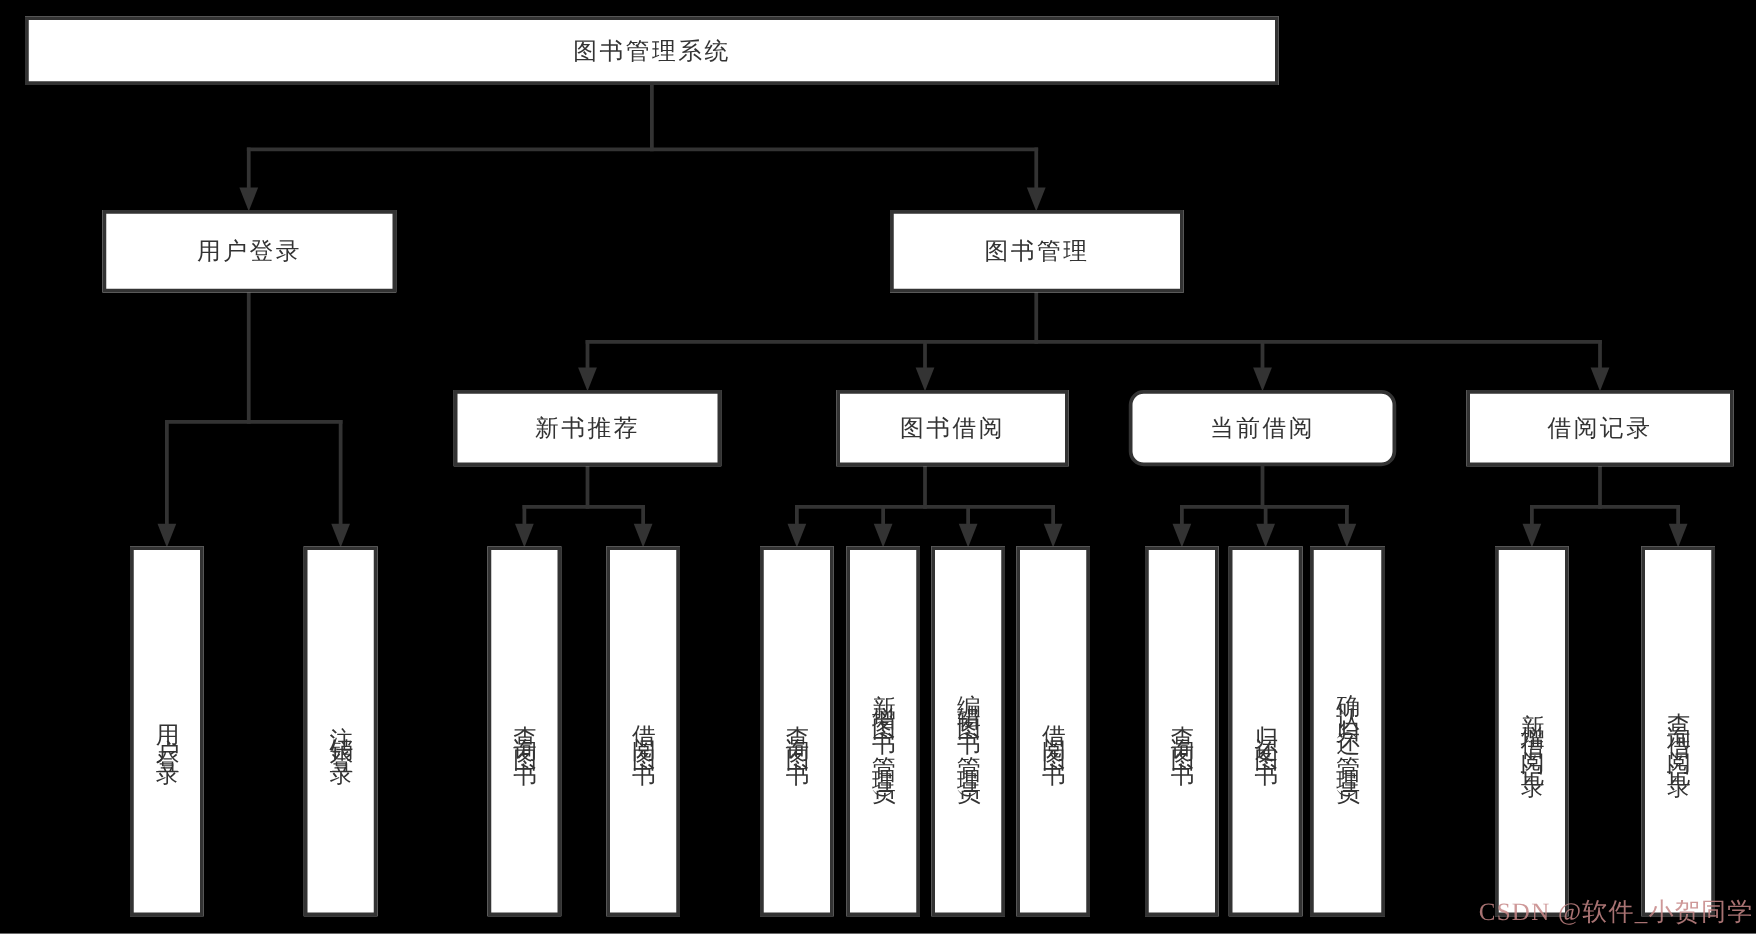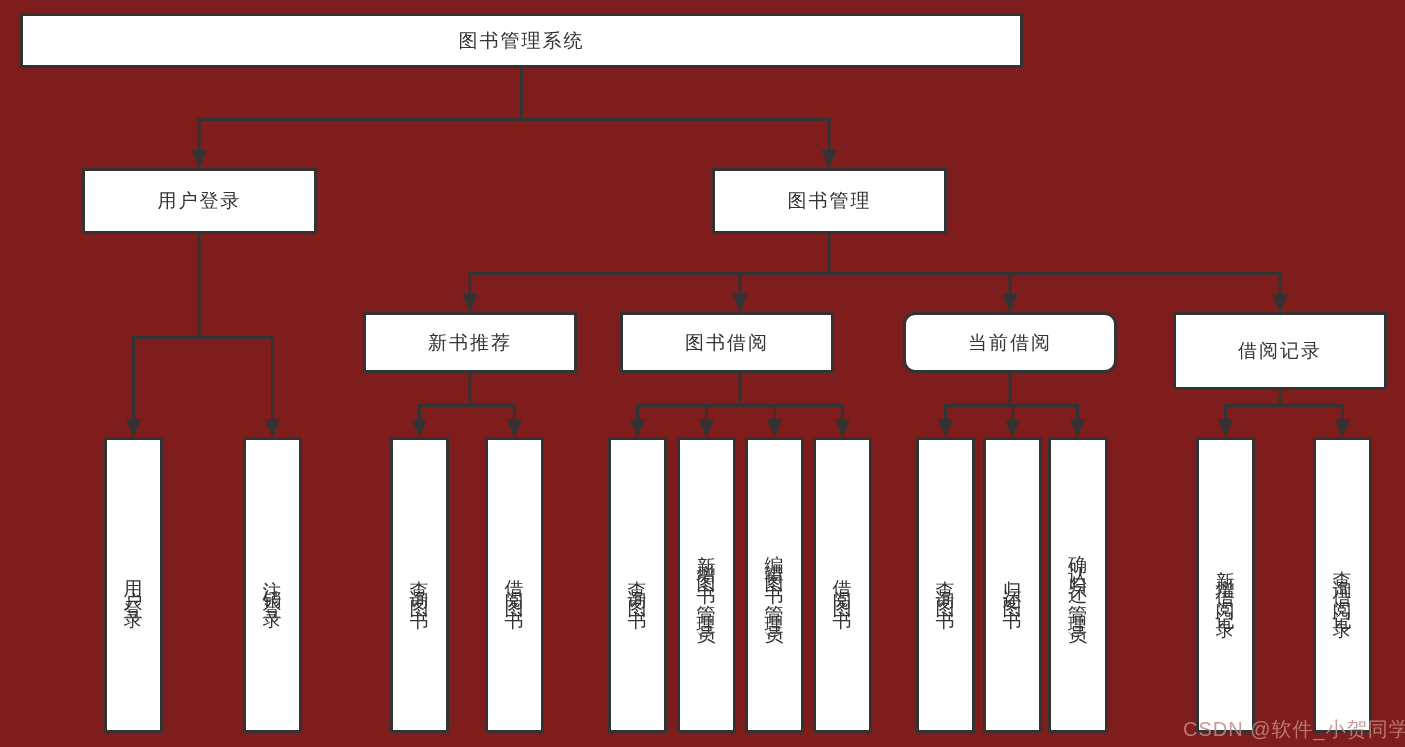--- a/index.html
+++ b/index.html
@@ -4,22 +4,22 @@
 <style>
   html, body {
     margin: 0;
     padding: 0;
     background: #ffffff;
   }
   .stage {
     position: relative;
     width: 1405px;
     height: 747px;
-    background: #7f1d1d;
-    font-family: Liberation Sans, sans-serif;
+    background: #000000;
+    font-family: Liberation Serif, serif;
     overflow: hidden;
   }
   svg.connectors {
     position: absolute;
     left: 0;
     top: 0;
     width: 1405px;
     height: 747px;
     z-index: 1;
   }
@@ -138,27 +138,27 @@
   <div class="node hbox" style="left:82px; top:168px; width:235px; height:66px;">
     <span class="label">用户登录</span>
   </div>
   <div class="node hbox" style="left:363px; top:312px; width:214px; height:61px;">
     <span class="label">新书推荐</span>
   </div>
 
   <div class="node hbox" style="left:712px; top:168px; width:235px; height:66px;">
     <span class="label">图书管理</span>
   </div>
-  <div class="node hbox" style="left:620px; top:312px; width:214px; height:61px;">
+  <div class="node hbox" style="left:669px; top:312px; width:186px; height:61px;">
     <span class="label">图书借阅</span>
   </div>
   <div class="node hbox" style="left:903px; top:312px; width:214px; height:61px;border-radius:12px;">
     <span class="label">当前借阅</span>
   </div>
-  <div class="node hbox" style="left:1173px; top:312px; width:214px; height:78px;">
+  <div class="node hbox" style="left:1173px; top:312px; width:214px; height:61px;">
     <span class="label">借阅记录</span>
   </div>
 
   <div class="node vbox" style="left:104px; top:437px; width:59px; height:296px;">
     <span class="label">用户登录</span>
   </div>
   <div class="node vbox" style="left:243px; top:437px; width:59px; height:296px;">
     <span class="label">注销登录</span>
   </div>
 

